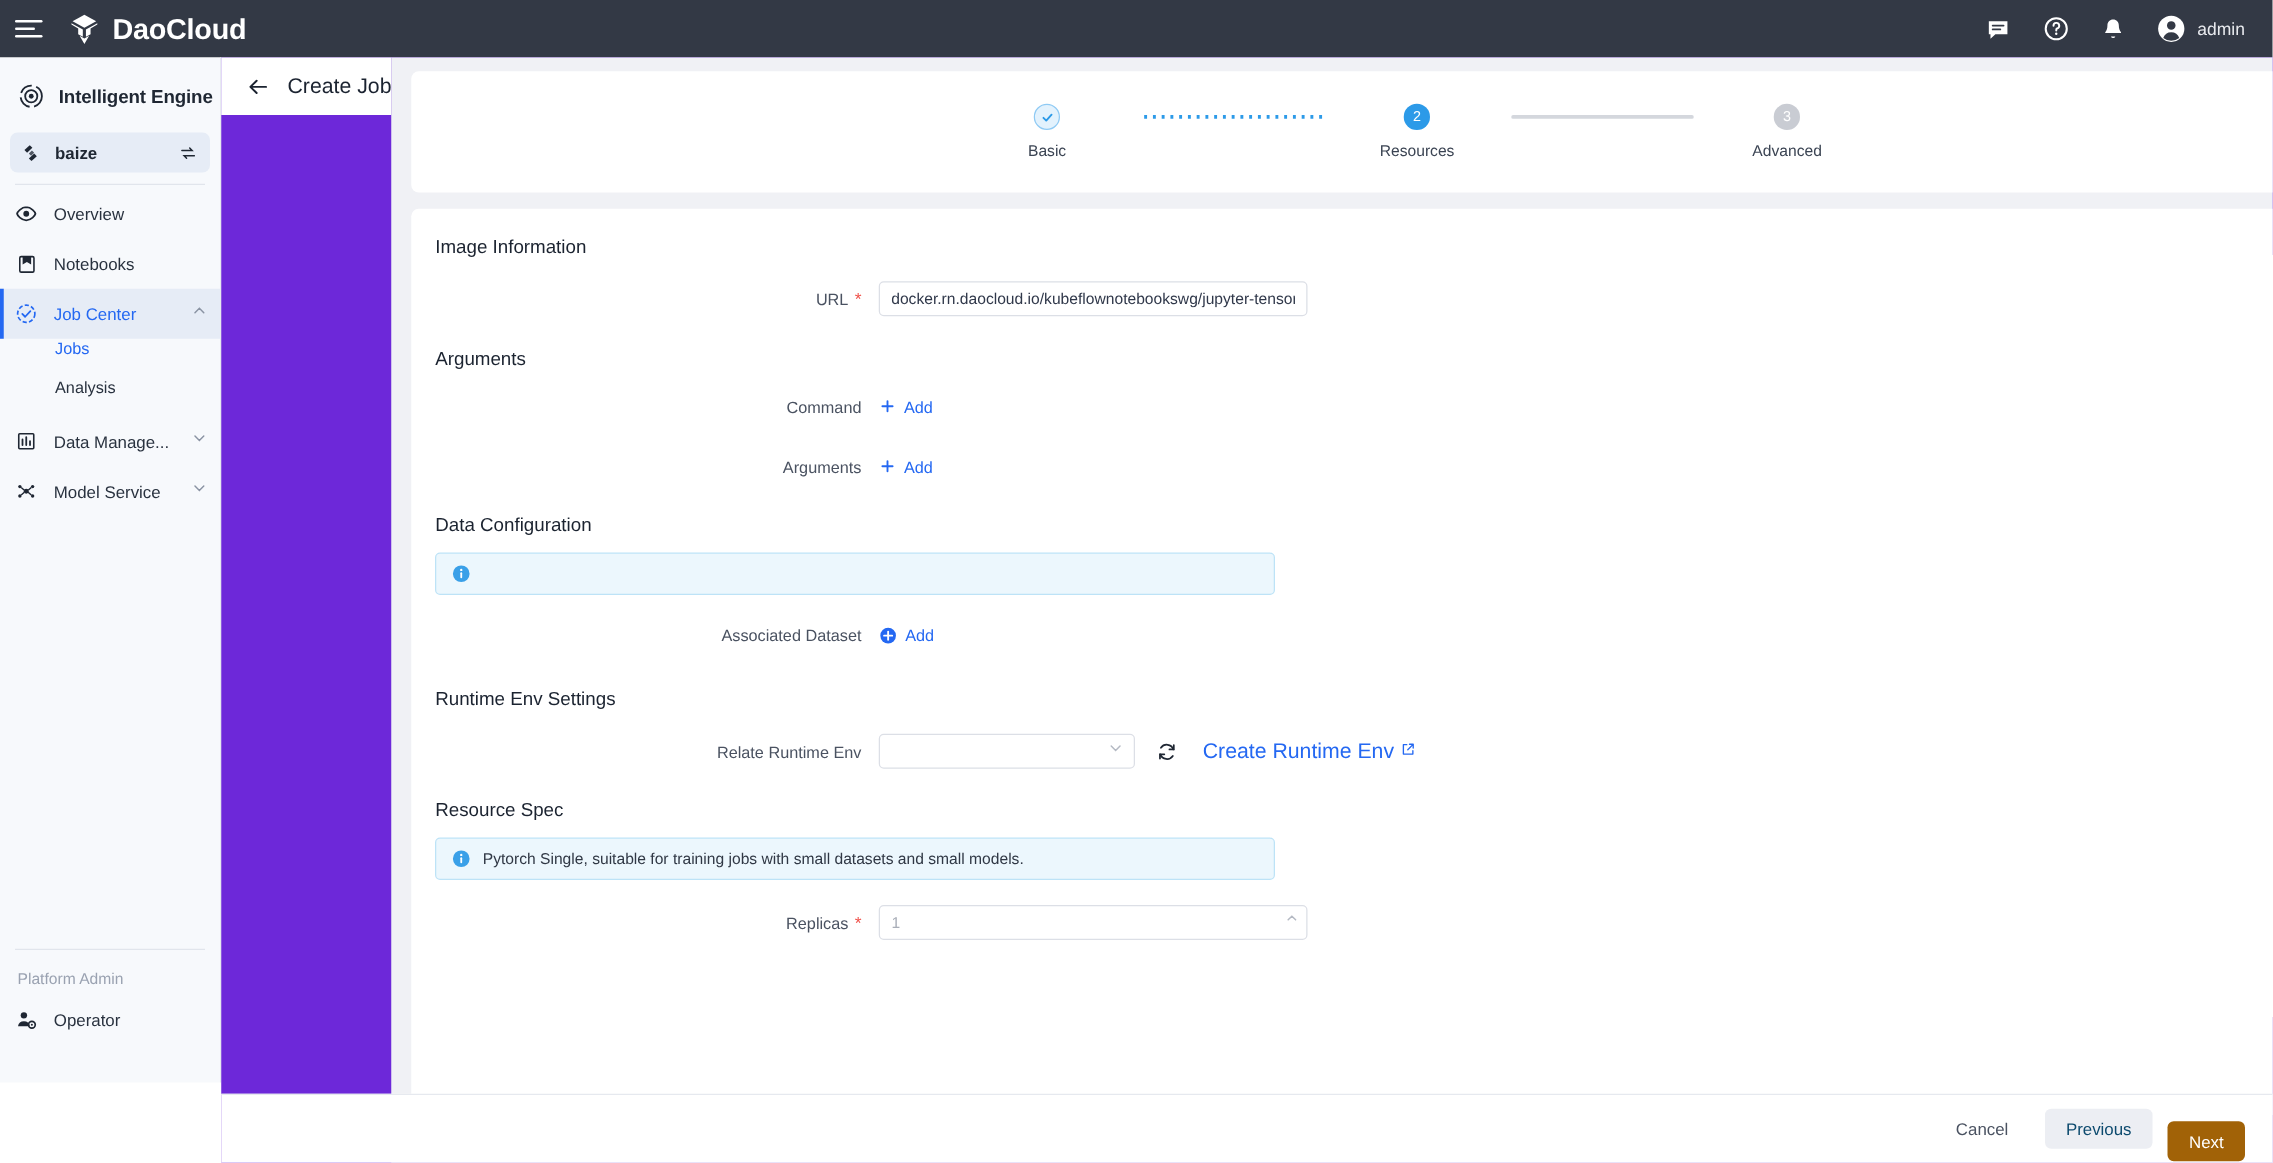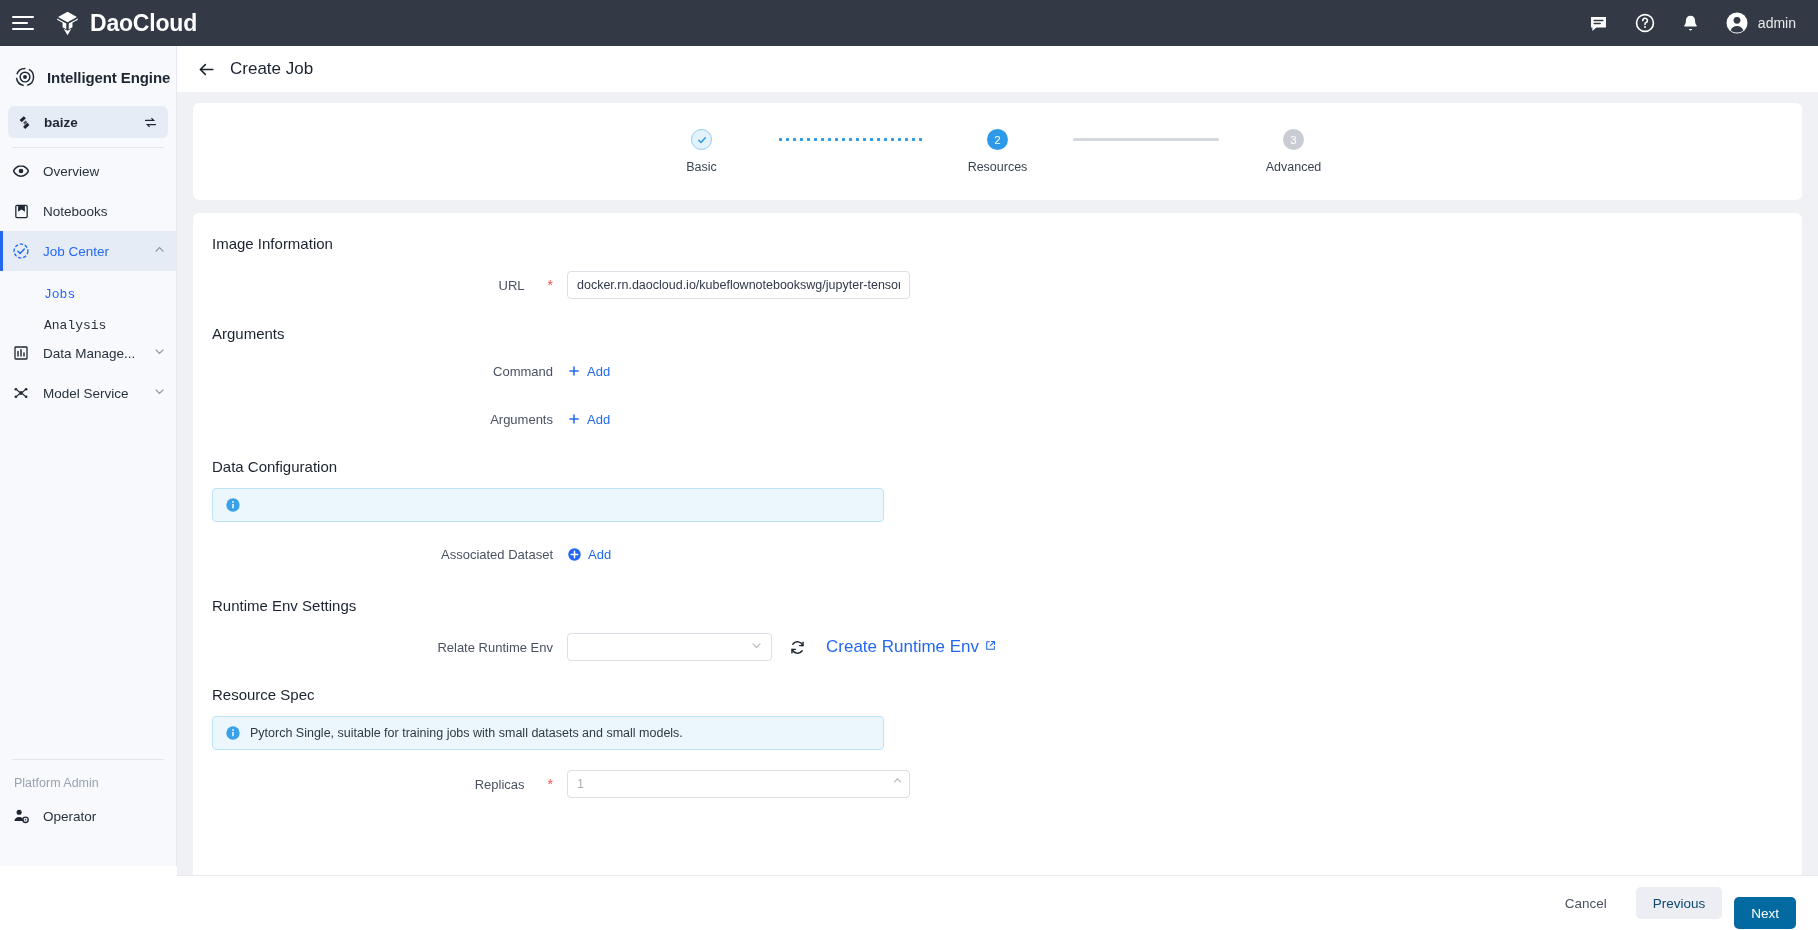--- a/index.html
+++ b/index.html
@@ -66,41 +66,41 @@
   .nav-item .lbl { font-size:13.5px; color:#29323f; white-space:nowrap; }
   .nav-item.active { background:#e6ecf6; }
   .nav-item.active::before {
     content:""; position:absolute; left:0; top:0; bottom:0; width:3px; background:#2468f2;
   }
   .nav-item.active .lbl { color:#2468f2; }
   .nav-item .chev { margin-left:auto; }
   .nav-ico { width:18px; display:flex; align-items:center; justify-content:center; }
 
   .sub-item {
-    height: 31px; display:flex; align-items:flex-end;
-    padding-left: 44px; cursor:pointer;font-family:Liberation Mono, monospace;
+    height: 31px; display:flex; align-items:flex-start;
+    padding-left: 44px; cursor:pointer;
   }
   .sub-item .lbl { font-size:13px; color:#29323f; }
   .sub-item.sel .lbl { color:#2468f2; }
 
   .sidebar-bottom { margin-top:auto; }
   .sb-divider { height:1px; background:#e1e5ec; margin: 0 12px; }
   .platform-admin {
     font-size:12.5px; color:#9aa2b1; padding: 16px 0 6px 14px;
   }
   .operator-row {
     height: 40px; display:flex; align-items:center; gap:13px; padding-left:12px; cursor:pointer;
     margin-bottom: 30px;
   }
   .operator-row .lbl { font-size:13.5px; color:#29323f; }
 
   
   .page {
     position:absolute; top:46px; left:177px; width:1641px; height:884px;
-    background:#6d28d9; display:flex; flex-direction:column;
+    background:#6d28d9; display:flex; flex-direction:row;
   }
   .page-head {
     height: 46px; display:flex; align-items:center; gap:14px; padding-left: 20px;
     background:#ffffff; flex: 0 0 auto;
   }
   .back-arrow { cursor:pointer; display:flex; }
   .page-title { font-size: 17px; color:#1b2330; font-weight: 400; }
 
   .scroll-area {
     flex:1; background:#f0f1f5; overflow:hidden; position:relative;
@@ -133,21 +133,21 @@
   }
   .connector .line-solid { width: 146px; height:3px; background:#d4d7dd; border-radius:2px; }
 
   
   .section-title {
     font-size: 15px; color:#1b2330; padding-left: 19px; margin-bottom: 2px;
   }
   .frow { display:flex; align-items:center; min-height: 42px; }
   .flabel {
     width: 360px; text-align:right; font-size: 13px; color:#4a5261;
-    padding-right: 0; display:flex; align-items:center; justify-content:flex-end; gap:23px;
+    padding-right: 0; display:flex; align-items:center; justify-content:flex-end; gap:5px;
   }
   .req { color:#f0544d; font-size: 14px; line-height: 1; }
   .fctl { margin-left: 14px; display:flex; align-items:center; }
 
   .text-input {
     width: 343px; height: 28px; border:1px solid #dcdfe6; border-radius:4px;
     font-size: 12.5px; color:#30384a; padding: 0 9px; background:#fff;
     font-family:"Liberation Sans", sans-serif;
   }
   .number-input {
@@ -188,21 +188,21 @@
     position:absolute; bottom:0; left:177px; width:1641px; height:55px;
     background:#ffffff; border-top:1px solid #e6e9ef;
     display:flex; align-items:center; justify-content:flex-end; gap:12px;
     padding-right: 22px;
   }
   .btn { height: 32px; border-radius: 5px; font-size: 13.5px; cursor:pointer;
          display:flex; align-items:center; justify-content:center; padding: 0 17px;
          font-family:"Liberation Sans", sans-serif; border:none; }
   .btn-text { background:transparent; color:#4a5261; }
   .btn-grey { background:#eceef3; color:#0c4a6e; }
-  .btn-primary { background:#0369a1; color:#ffffff;margin-top:20px; }
+  .btn-primary { background:#a16207; color:#ffffff;margin-top:20px; }
 </style>
 </head>
 <body>
 
 <div class="topbar">
   <div class="hamburger">
     <i></i>
       <i></i>
       <i></i>
   </div>

